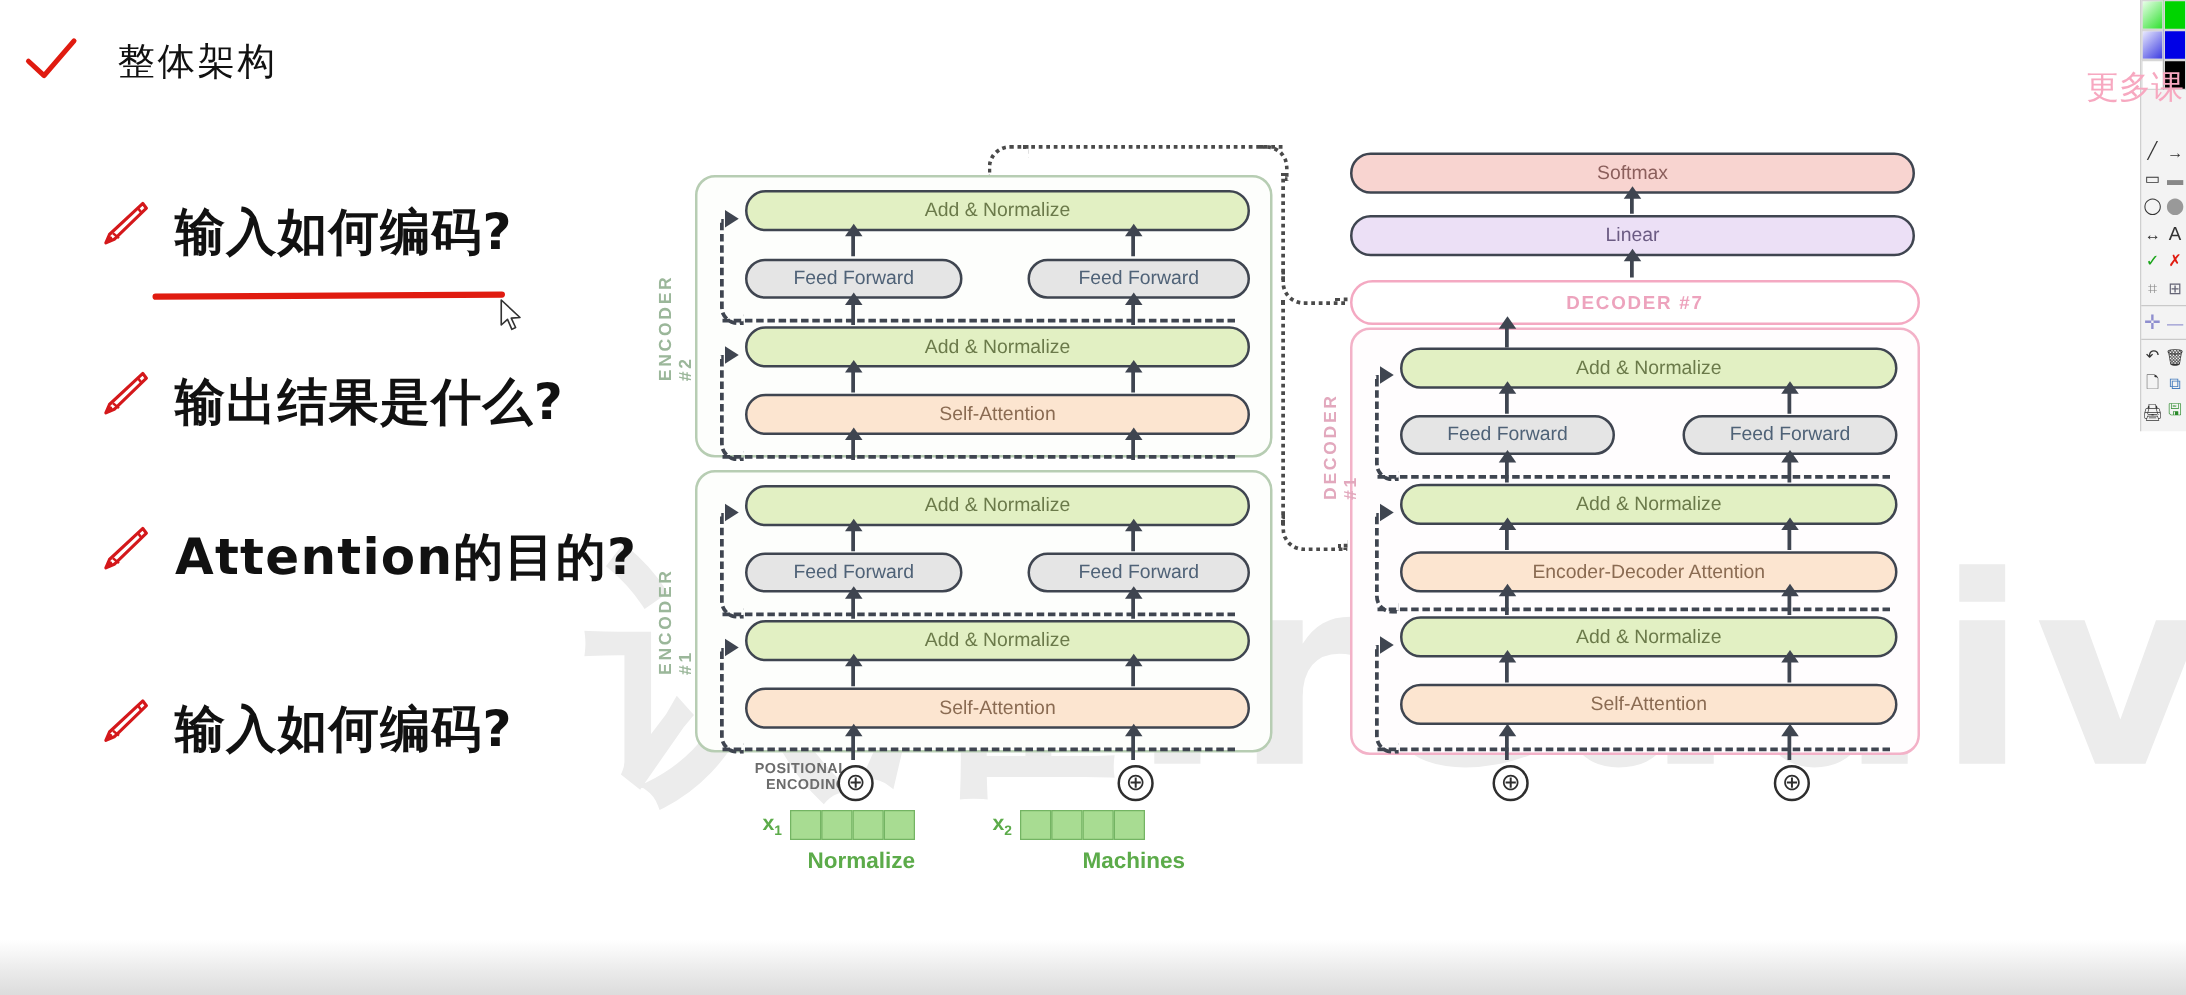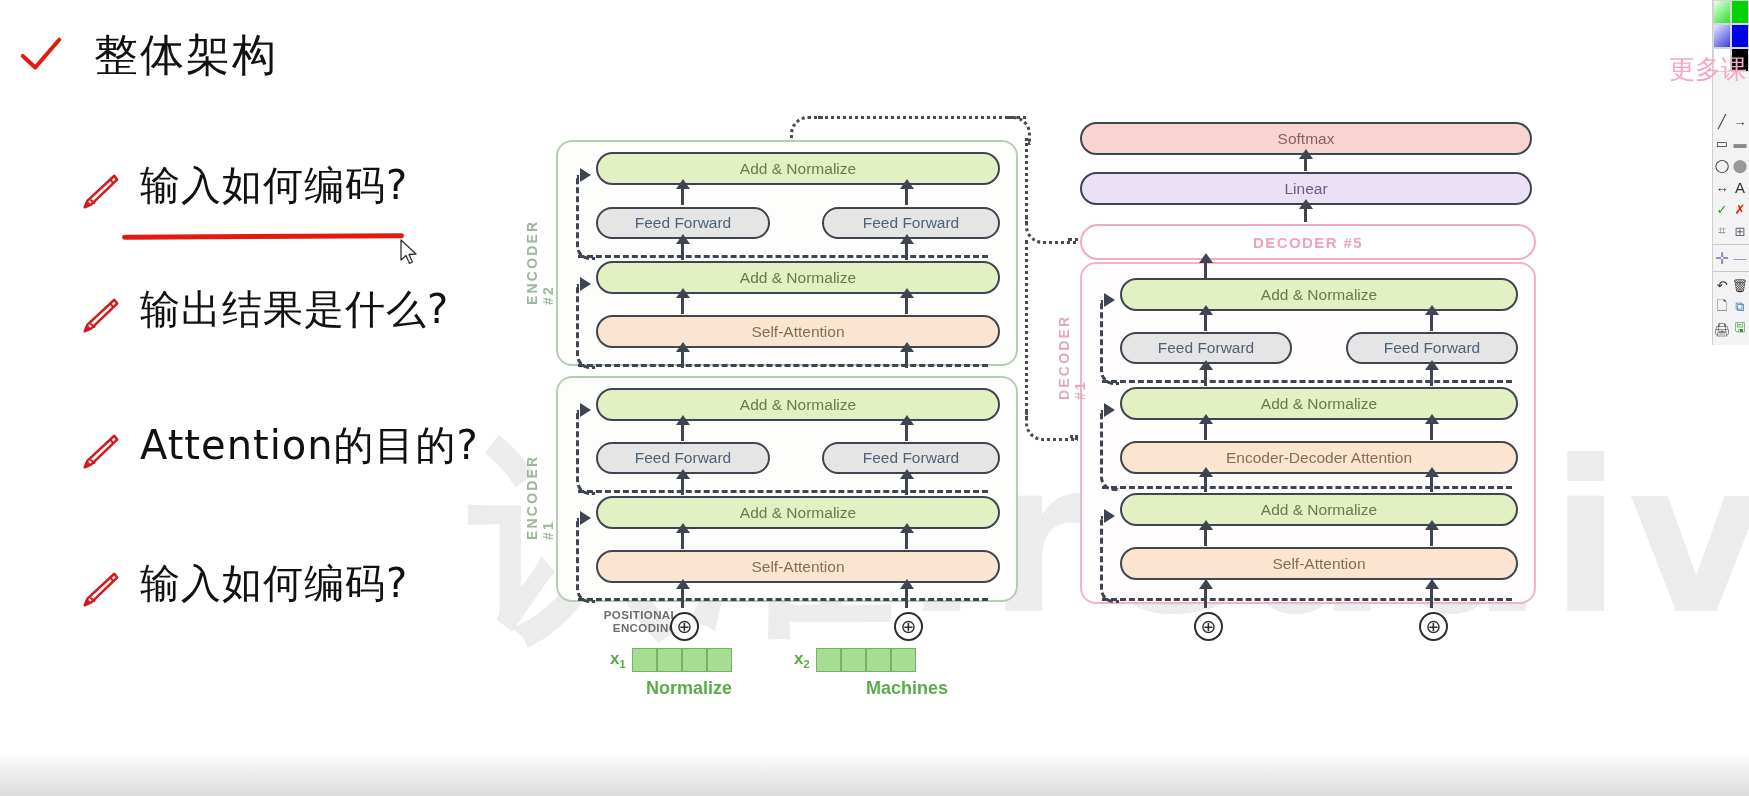--- a/index.html
+++ b/index.html
@@ -14,27 +14,27 @@
   .watermark{
     position:absolute;left:470px;top:400px;width:900px;
     font-size:210px;font-weight:700;color:#ececec;
     letter-spacing:6px;white-space:nowrap;pointer-events:none;user-select:none;
     font-family:"DejaVu Sans",sans-serif;
   }
 
   
   .slide-head{position:absolute;left:18px;top:26px;display:flex;align-items:center;gap:30px;}
   .tick{width:46px;height:46px;}
-  .head-text{font-size:44px;color:#111;font-family:"DejaVu Sans",sans-serif;letter-spacing:2px;}
-
-  .bullet{position:absolute;display:flex;align-items:flex-end;gap:20px;}
+  .head-text{font-size:30px;color:#111;font-family:"DejaVu Sans",sans-serif;letter-spacing:2px;}
+
+  .bullet{position:absolute;display:flex;align-items:flex-start;gap:20px;font-weight:bold;}
   .bullet .pen{width:42px;height:42px;flex:0 0 auto;}
   .bullet .btxt{font-size:40px;color:#111;font-family:"DejaVu Sans",sans-serif;letter-spacing:1px;white-space:nowrap;}
   #b1{left:78px;top:158px;}
-  #b2{left:78px;top:282px;}
+  #b2{left:78px;top:294px;}
   #b3{left:78px;top:418px;}
   #b4{left:78px;top:556px;}
 
   .ul-red{
     position:absolute;left:122px;top:234px;width:282px;height:5px;
     background:#e01b10;border-radius:3px;transform:rotate(-0.35deg);
   }
   .stroke-red{
     position:absolute;left:600px;top:768px;width:150px;height:6px;
     background:#cf1710;border-radius:4px;transform:rotate(3.2deg);
@@ -260,21 +260,21 @@
     <div class="arrow-right" style="left:580px;top:403px;"></div>
     <div class="dash-h" style="left:578px;top:598px;width:410px;"></div>
     <div class="dash-corner" style="left:576px;top:518px;width:16px;height:82px;"></div>
     <div class="arrow-right" style="left:580px;top:511px;"></div>
 
     <div class="pill softmax" style="left:1080px;top:122px;width:452px;height:33px;">Softmax</div>
     <div class="pill linear" style="left:1080px;top:172px;width:452px;height:33px;">Linear</div>
     <div class="arrow-up" style="left:1304px;top:158px;height:13px;"></div>
     <div class="arrow-up" style="left:1304px;top:208px;height:14px;"></div>
 
-    <div class="dec-title" style="left:1080px;top:224px;width:452px;height:32px;">DECODER #5</div>
+    <div class="dec-title" style="left:1080px;top:224px;width:452px;height:32px;">DECODER #7</div>
 
     <div class="dec-box" style="left:1080px;top:262px;width:452px;height:338px;"></div>
     <div class="grp-label dec-label" style="left:1056px;top:300px;height:100px;">DECODER #1</div>
 
     <div class="pill addnorm" style="left:1120px;top:278px;width:398px;height:33px;">Add &amp; Normalize</div>
     <div class="pill ff" style="left:1120px;top:332px;width:172px;height:32px;">Feed Forward</div>
     <div class="pill ff" style="left:1346px;top:332px;width:172px;height:32px;">Feed Forward</div>
     <div class="pill addnorm" style="left:1120px;top:387px;width:398px;height:33px;">Add &amp; Normalize</div>
     <div class="pill attn" style="left:1120px;top:441px;width:398px;height:33px;">Encoder-Decoder Attention</div>
     <div class="pill addnorm" style="left:1120px;top:493px;width:398px;height:33px;">Add &amp; Normalize</div>

